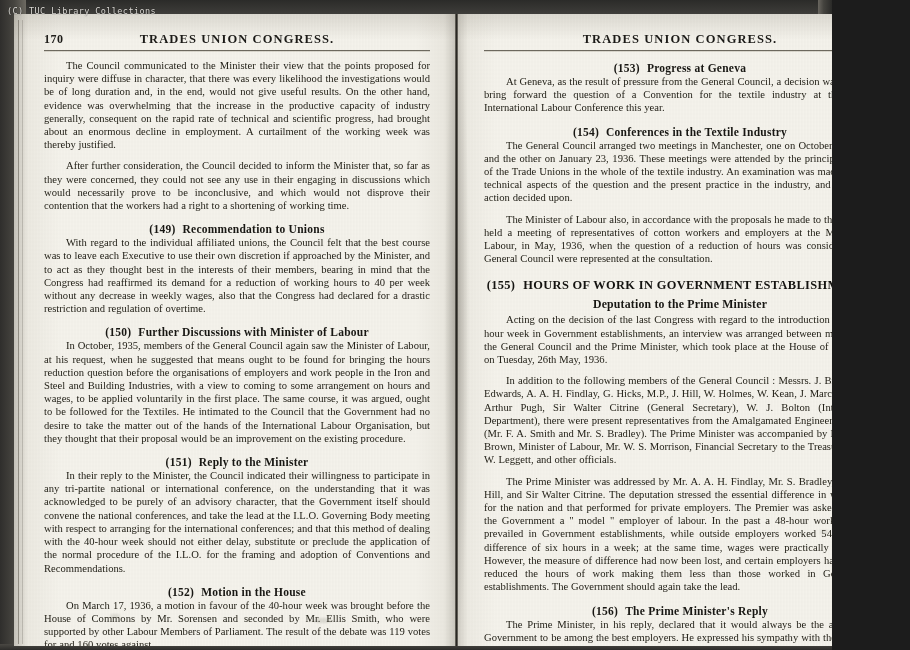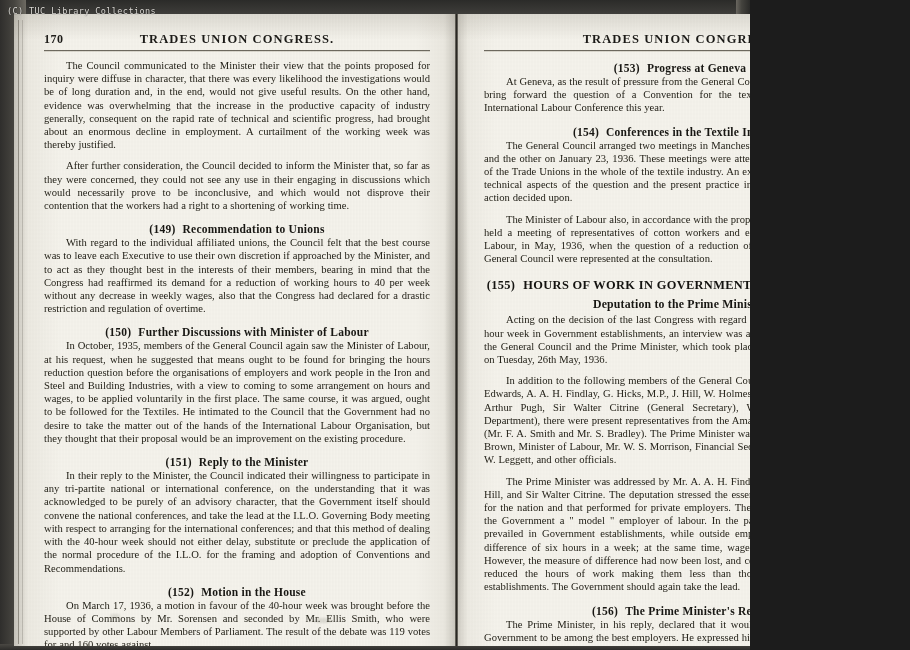--- a/index.html
+++ b/index.html
@@ -2,21 +2,21 @@
 <html><head>
 <meta charset="utf-8">
 <title>Trades Union Congress — pp. 170-171</title>
 <style>
   html, body {
     margin: 0; padding: 0;
     background: #1c1c1c;
   }
   #scan {
     position: relative;
-    width: 750px; height: 650px;
+    width: 832px; height: 650px;
     overflow: hidden;
     background: #3a3a38;
     font-family: "Liberation Serif", "DejaVu Serif", serif;
   }
   
   #scan .backdrop-top {
     position: absolute; left: 0; top: 0; width: 910px; height: 22px;
     background: linear-gradient(#2b2b29 0%, #3d3c39 60%, #55534e 100%);
   }
   #scan .backdrop-left {

